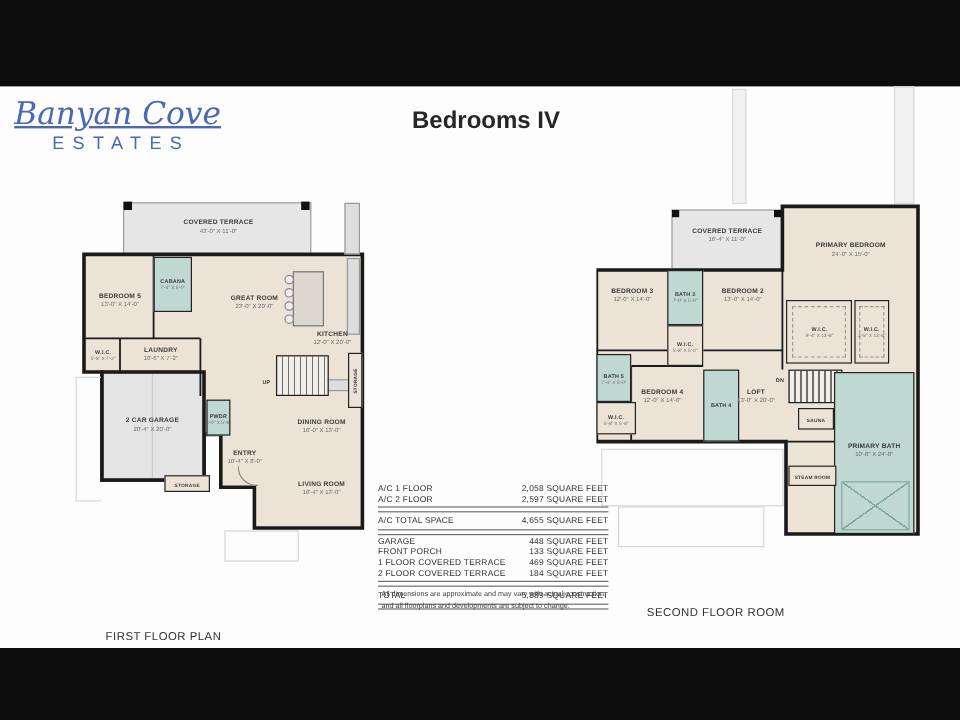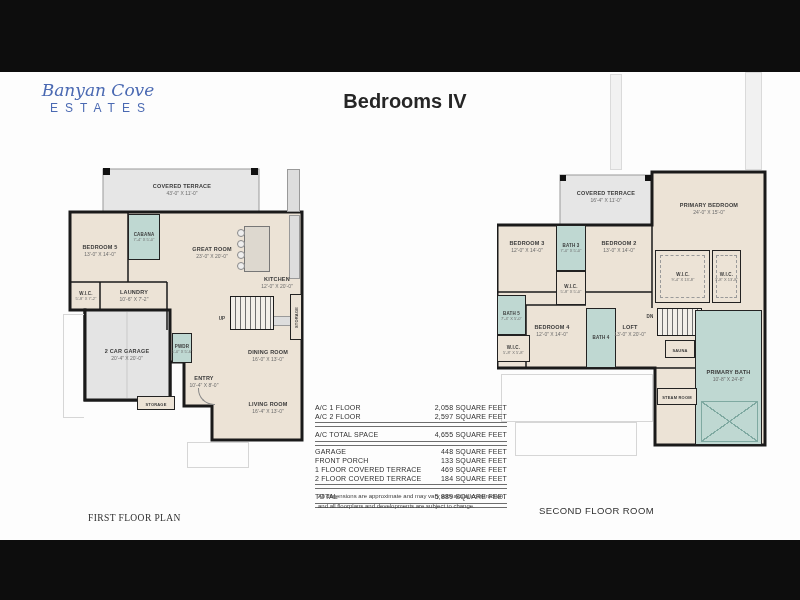--- a/index.html
+++ b/index.html
@@ -5,22 +5,22 @@
   html,body{margin:0;padding:0;}
   body{width:800px;height:600px;background:#0c0c0c;position:relative;overflow:hidden;
        font-family:"Liberation Sans", sans-serif;-webkit-font-smoothing:antialiased;}
   .band{position:absolute;left:0;width:800px;background:#0d0d0d;}
   #band-top{top:0;height:72px;}
   #band-bottom{top:540px;height:60px;}
   .page{position:absolute;left:0;top:72px;width:800px;height:468px;background:#fdfdfd;}
 
   
   .brand{position:absolute;left:8px;top:8px;width:180px;text-align:center;color:#4a69b2;}
-  .brand-script{font-family:"DejaVu Serif", serif;font-style:italic;font-size:17px;white-space:nowrap;}
-  .brand-sub{font-size:12px;letter-spacing:7px;margin-top:1px;padding-left:6px;}
+  .brand-script{font-family:"DejaVu Serif", serif;font-style:italic;font-size:26px;white-space:nowrap;text-decoration:underline;}
+  .brand-sub{font-size:15px;letter-spacing:7px;margin-top:1px;padding-left:6px;}
 
   
   .title{position:absolute;left:255px;top:18px;width:300px;text-align:center;
          font-size:20px;font-weight:600;color:#262626;}
   .subtitle{position:absolute;left:205px;top:47px;width:400px;text-align:center;
             font-size:11px;color:#3a3a3a;}
 
   
   .plan{position:absolute;}
   #plan1{left:62px;top:94px;width:250px;height:308px;}
@@ -52,21 +52,21 @@
 
   
   .spec{position:absolute;left:315px;top:331px;width:192px;color:#2e2e2e;}
   .trow{display:flex;justify-content:space-between;font-size:7px;height:9px;align-items:center;letter-spacing:.2px;}
   .trow.tall{height:12px;}
   .dr{height:3px;border-top:1px solid #6e6e6e;border-bottom:1px solid #6e6e6e;margin:1px 0;}
 
   .disclaimer{position:absolute;left:318px;top:420px;width:190px;font-size:6px;line-height:1.65;color:#3d3d3d;}
 
   .caption{position:absolute;font-size:9.5px;letter-spacing:.4px;color:#303030;}
-  #cap1{left:88px;top:441px;font-family:Liberation Serif, serif;}
+  #cap1{left:88px;top:453px;}
   #cap2{left:539px;top:433px;}
 
   
   .century{position:absolute;left:688px;top:430px;display:flex;align-items:flex-start;}
   .c-icon{margin-top:3px;}
   .c-text{margin-left:3px;text-align:center;}
   .c-name{font-size:13px;font-weight:700;letter-spacing:1.5px;color:#55565a;line-height:1;}
   .c-group{font-size:4.5px;letter-spacing:2.2px;color:#9b9ca0;margin-top:2px;}
   .c-collection{font-size:4.5px;letter-spacing:1.2px;color:#dd9a33;margin-top:2px;font-weight:700;}
 

